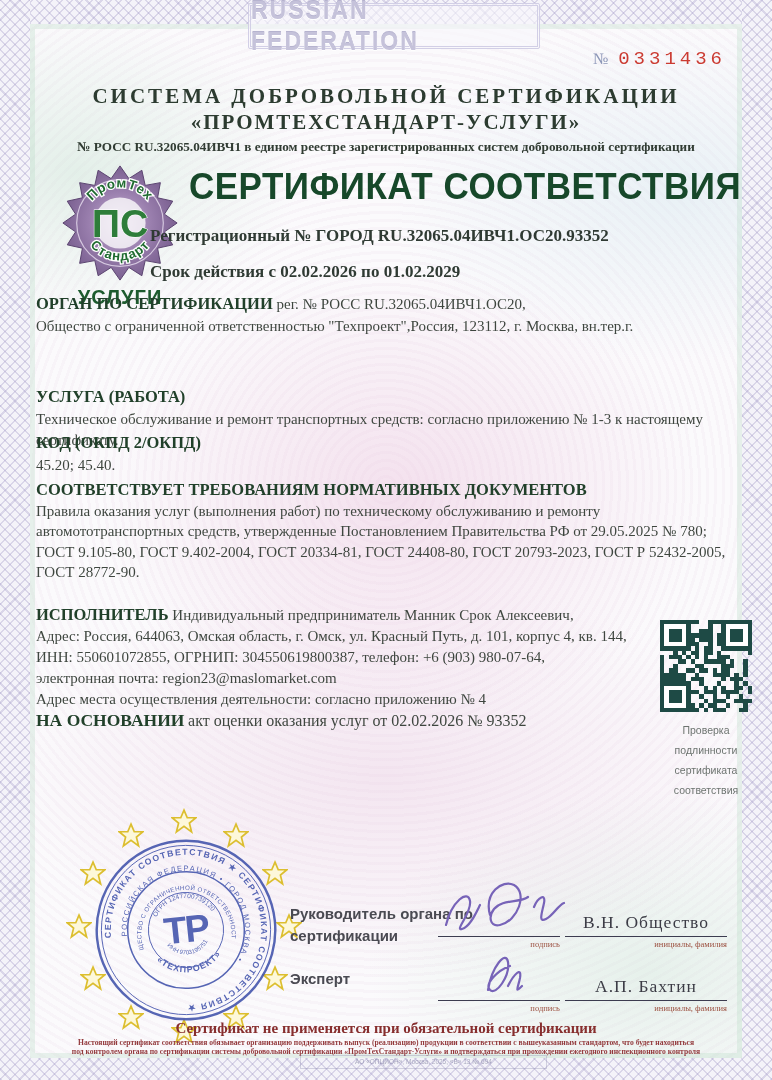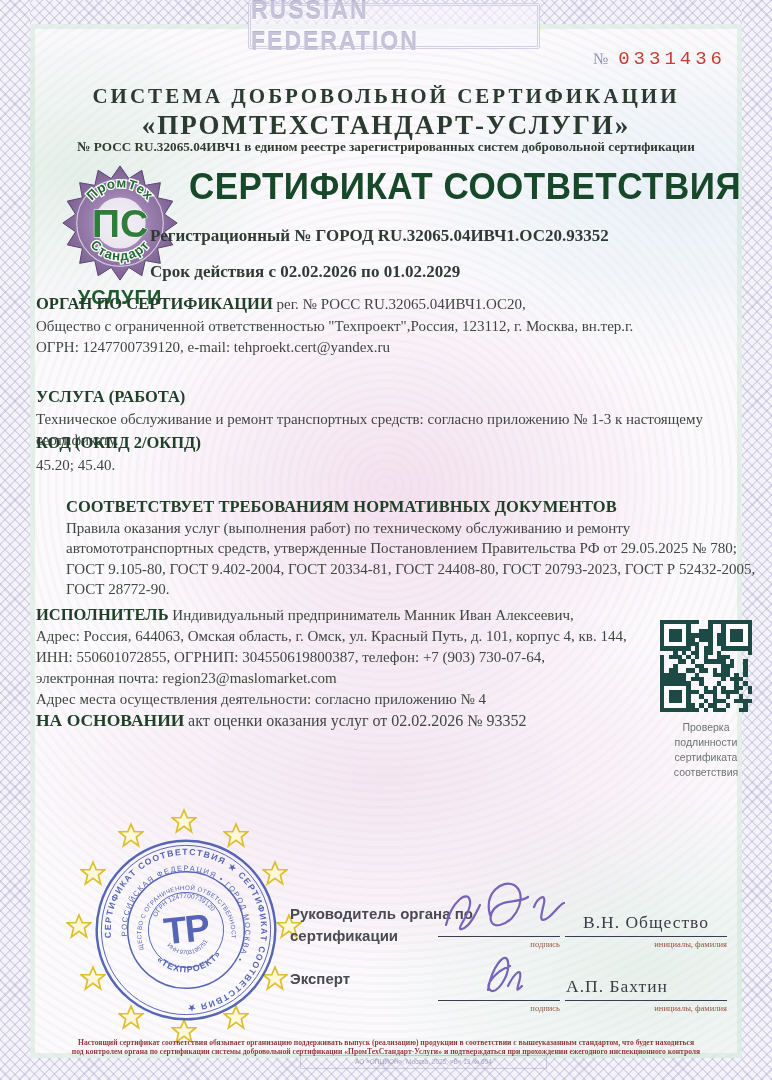--- a/index.html
+++ b/index.html
@@ -34,41 +34,41 @@
     letter-spacing:2px;color:#c5c2da;text-shadow:0 1px 0 #ffffff,0 -1px 0 #b6b3cf;transform:scaleY(1.15);}
 
   .cert-no{position:absolute;top:48px;left:0;right:46px;text-align:right;z-index:2;}
   .cert-no .nm{font-size:16px;color:#8d97b8;margin-right:10px;}
   .cert-no .digits{font-family:"Liberation Mono",monospace;font-weight:normal;font-size:19px;
     letter-spacing:4px;color:#cb3a31;}
 
   .sys1{position:absolute;left:36px;right:36px;top:84px;text-align:center;font-weight:bold;
     font-size:21px;letter-spacing:3px;color:#2c3b30;z-index:2;}
   .sys2{position:absolute;left:36px;right:36px;top:110px;text-align:center;font-weight:bold;
-    font-size:27px;letter-spacing:2px;color:#2c3b30;z-index:2;}
+    font-size:21px;letter-spacing:2px;color:#2c3b30;z-index:2;}
   .registry{position:absolute;left:36px;right:36px;top:139px;text-align:center;font-weight:bold;
     font-size:13.2px;color:#313c33;z-index:2;}
 
   .logo{position:absolute;left:54px;top:160px;width:132px;text-align:center;z-index:2;}
   .logo-caption{font-family:"Liberation Sans",sans-serif;font-weight:bold;font-size:20px;
     letter-spacing:1px;color:#1d5b2e;margin-top:-4px;}
 
   .big-title{position:absolute;left:185px;top:166px;width:560px;text-align:center;z-index:2;
     font-family:"Liberation Sans",sans-serif;font-weight:bold;font-size:35px;color:#17482a;
     letter-spacing:.5px;transform:scaleY(1.05);}
   .reg-line{position:absolute;left:150px;top:226px;font-weight:bold;font-size:17px;color:#2f3a33;z-index:2;}
   .valid-line{position:absolute;left:150px;top:262px;font-weight:bold;font-size:17px;color:#2f3a33;z-index:2;}
 
   .section{position:absolute;left:36px;width:706px;font-size:15px;line-height:21.5px;color:#3e463f;z-index:2;}
   .section .h{font-weight:bold;font-size:16.5px;color:#21402a;}
   .section .sfx{font-size:15px;color:#3e463f;}
   .bl{white-space:nowrap;}
 
   .qr{position:absolute;left:656px;top:620px;width:100px;text-align:center;z-index:3;}
-  .qr-caption{font-family:"Liberation Sans",sans-serif;font-size:10.5px;line-height:15px;color:#6d7470;margin-top:4px;}
+  .qr-caption{font-family:"Liberation Sans",sans-serif;font-size:10.5px;line-height:20px;color:#6d7470;margin-top:4px;}
 
   .stamp{position:absolute;left:92px;top:836px;width:188px;height:188px;z-index:3;opacity:.9;
     transform:rotate(-6deg);}
   .star{position:absolute;z-index:2;}
 
   .sig-block{position:absolute;z-index:3;}
   .role{font-family:"Liberation Sans",sans-serif;font-weight:bold;font-size:15px;color:#4a4a52;line-height:22px;}
   .line{position:absolute;height:0;border-bottom:1.6px solid #3c3c50;}
   .cap{position:absolute;font-size:8.5px;color:#9b4f3f;text-align:right;font-family:"Liberation Serif",serif;}
   .sig-name{position:absolute;font-size:17.5px;color:#3c3c46;text-align:center;letter-spacing:1px;}
@@ -130,46 +130,45 @@
     <div class="logo-caption">УСЛУГИ</div>
   </div>
 
   <div class="big-title">СЕРТИФИКАТ СООТВЕТСТВИЯ</div>
   <div class="reg-line">Регистрационный № ГОРОД RU.32065.04ИВЧ1.ОС20.93352</div>
   <div class="valid-line">Срок действия с 02.02.2026 по 01.02.2029</div>
 
   <div class="section" style="top:293px;">
     <div class="bl"><span class="h">ОРГАН ПО СЕРТИФИКАЦИИ</span> <span class="sfx">рег. № РОСС RU.32065.04ИВЧ1.ОС20,</span></div>
     <div class="bl">Общество с ограниченной ответственностью "Техпроект",Россия, 123112, г. Москва, вн.тер.г.</div>
-    <div class="bl">ОГРН: 1247700739120, e-mail: tehproekt.cert@yandex.ru</div>
   </div>
 
   <div class="section" style="top:386px;">
     <div class="bl"><span class="h">УСЛУГА (РАБОТА)</span></div>
     <div class="bl">Техническое обслуживание и ремонт транспортных средств: согласно приложению № 1-3 к настоящему</div>
     <div class="bl">сертификату.</div>
   </div>
 
   <div class="section" style="top:432px;">
     <div class="bl"><span class="h">КОД (ОКПД 2/ОКПД)</span></div>
     <div class="bl">45.20; 45.40.</div>
   </div>
 
-  <div class="section" style="top:497px;line-height:20.5px;padding-left:30px;">
+  <div class="section" style="top:480px;line-height:20.5px;">
     <div class="bl"><span class="h">СООТВЕТСТВУЕТ ТРЕБОВАНИЯМ НОРМАТИВНЫХ ДОКУМЕНТОВ</span></div>
     <div class="bl">Правила оказания услуг (выполнения работ) по техническому обслуживанию и ремонту</div>
     <div class="bl">автомототранспортных средств, утвержденные Постановлением Правительства РФ от 29.05.2025 № 780;</div>
     <div class="bl">ГОСТ 9.105-80, ГОСТ 9.402-2004, ГОСТ 20334-81, ГОСТ 24408-80, ГОСТ 20793-2023, ГОСТ Р 52432-2005,</div>
     <div class="bl">ГОСТ 28772-90.</div>
   </div>
 
   <div class="section" style="top:604px;line-height:21px;width:615px;">
-    <div class="bl"><span class="h">ИСПОЛНИТЕЛЬ</span> <span class="sfx">Индивидуальный предприниматель Манник Иван Алексеевич,</span></div>
+    <div class="bl"><span class="h">ИСПОЛНИТЕЛЬ</span> <span class="sfx">Индивидуальный предприниматель Манник Срок Алексеевич,</span></div>
     <div class="bl">Адрес: Россия, 644063, Омская область, г. Омск, ул. Красный Путь, д. 101, корпус 4, кв. 144,</div>
-    <div class="bl">ИНН: 550601072855, ОГРНИП: 304550619800387, телефон: +7 (903) 730-07-64,</div>
+    <div class="bl">ИНН: 550601072855, ОГРНИП: 304550619800387, телефон: +6 (903) 980-07-64,</div>
     <div class="bl">электронная почта: region23@maslomarket.com</div>
     <div class="bl">Адрес места осуществления деятельности: согласно приложению № 4</div>
   </div>
 
   <div class="qr">
     <svg id="qr-svg" width="92" height="92" viewBox="0 0 21 21" shape-rendering="crispEdges">
         <rect x="7" y="0" width="1" height="1" fill="#1e4a45"></rect>
         <rect x="8" y="0" width="1" height="1" fill="#1e4a45"></rect>
         <rect x="11" y="0" width="1" height="1" fill="#1e4a45"></rect>
         <rect x="12" y="0" width="1" height="1" fill="#1e4a45"></rect>
@@ -424,22 +423,23 @@
     <div class="cap" style="left:565px;top:939px;width:162px;">инициалы, фамилия</div>
 
     <div class="sig-block" style="left:290px;top:968px;width:200px;">
       <div class="role">Эксперт</div>
     </div>
     <svg class="scribble" style="left:470px;top:942px;" width="80" height="58" viewBox="0 0 80 58">
       <path d="M18,48 C22,24 36,8 38,20 C40,34 26,54 20,48 C14,42 28,28 40,24 M38,44 C44,32 52,24 50,36 C48,46 44,52 52,44" fill="none" stroke="#7763b8" stroke-width="2.2" stroke-linecap="round"></path>
     </svg>
     <div class="line" style="left:438px;top:1000px;width:122px;"></div>
     <div class="cap" style="left:438px;top:1003px;width:122px;">подпись</div>
-    <div class="sig-name" style="left:536px;top:976px;width:162px;">А.П. Бахтин</div>
+    <div class="sig-name" style="left:565px;top:976px;width:162px;">А.П. Бахтин</div>
     <div class="line" style="left:565px;top:1000px;width:162px;"></div>
     <div class="cap" style="left:565px;top:1003px;width:162px;">инициалы, фамилия</div>
   </div>
 
+  <div class="footer-notice">Сертификат не применяется при обязательной сертификации</div>
   <div class="fine" style="top:1038px;">Настоящий сертификат соответствия обязывает организацию поддерживать выпуск (реализацию) продукции в соответствии с вышеуказанным стандартом, что будет находиться</div>
   <div class="fine" style="top:1047px;">под контролем органа по сертификации системы добровольной сертификации «ПромТехСтандарт-Услуги» и подтверждаться при прохождении ежегодного инспекционного контроля</div>
   <div class="imprint">АО «ОПЦИОН», Москва, 2025, «В» 13 № 694</div>
 
 </div>
 
 </body></html>

